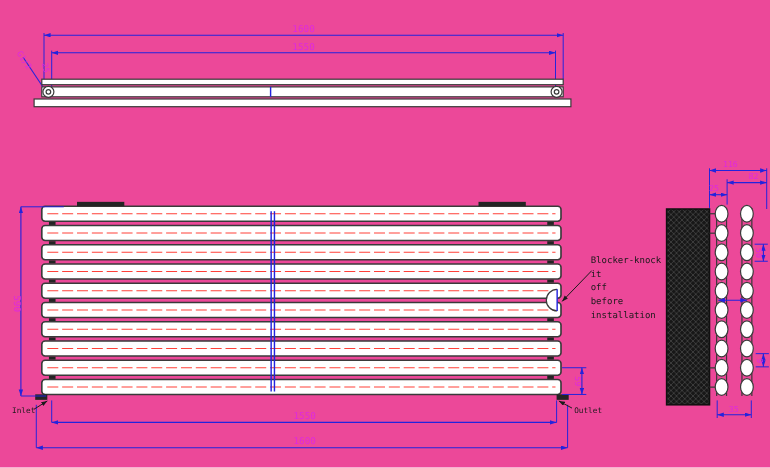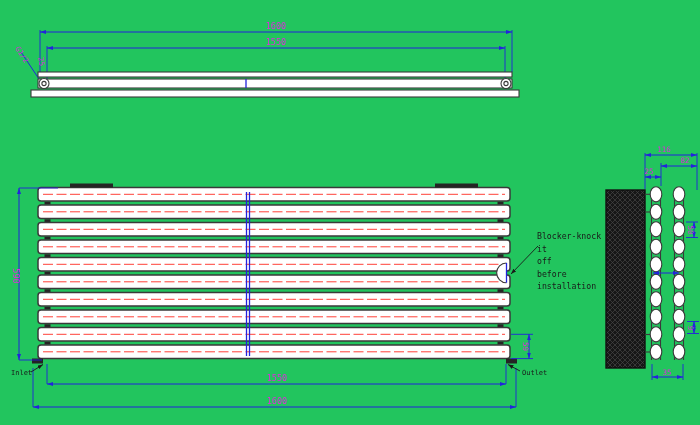--- a/index.html
+++ b/index.html
@@ -1,16 +1,16 @@
 <!DOCTYPE html>
 <html><head>
 <meta charset="utf-8">
 <style>
   html,body{margin:0;padding:0;background:#fff;}
-  .canvas{position:relative;width:700px;height:425px;background:#22c55e;overflow:hidden;}
+  .canvas{position:relative;width:700px;height:425px;background:#ec4899;overflow:hidden;}
   svg{display:block;}
   .dim{stroke:#2323dd;stroke-width:1;fill:none;}
   .ext{stroke:#2323dd;stroke-width:0.9;fill:none;}
   .blue{stroke:#2323dd;stroke-width:1.3;fill:none;}
   .dimtext{fill:#de2ade;font-family:"DejaVu Sans Mono",monospace;font-size:8.5px;}
   .small{font-size:7.5px;}
   .out{stroke:#3a3a3a;stroke-width:1.5;fill:#fff;}
   .thin{stroke-width:1.1;}
   .cl{stroke:#ff4038;stroke-width:1;stroke-dasharray:10 3.5;fill:none;}
   .dark{fill:#242424;stroke:none;}

